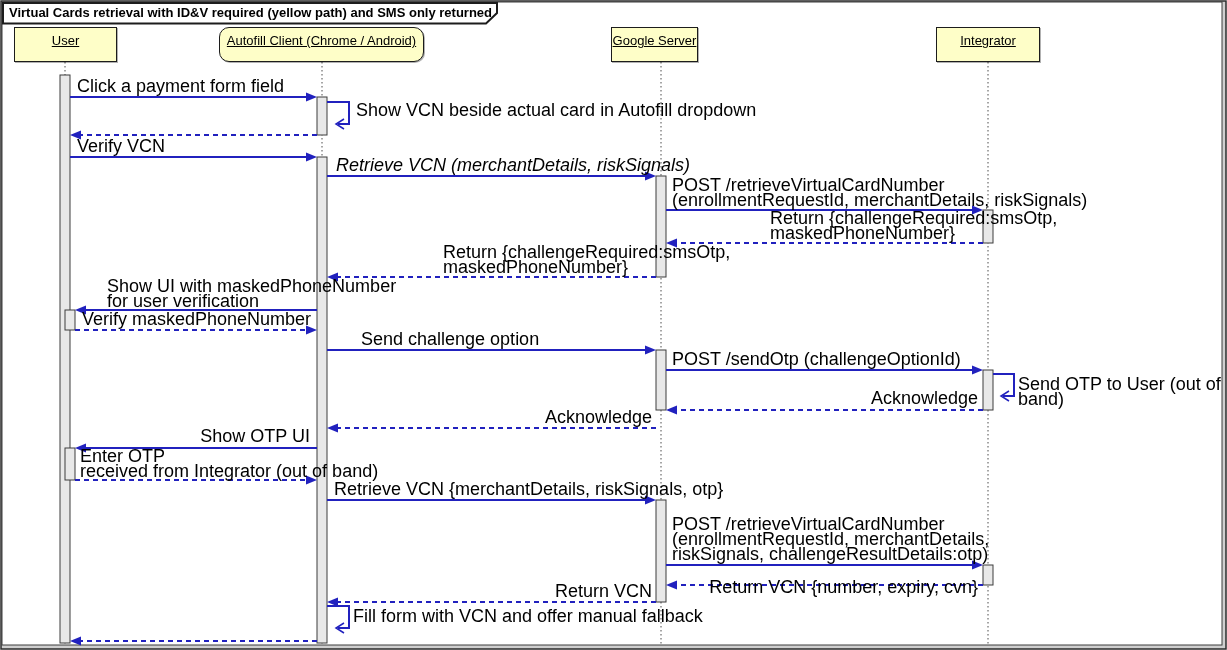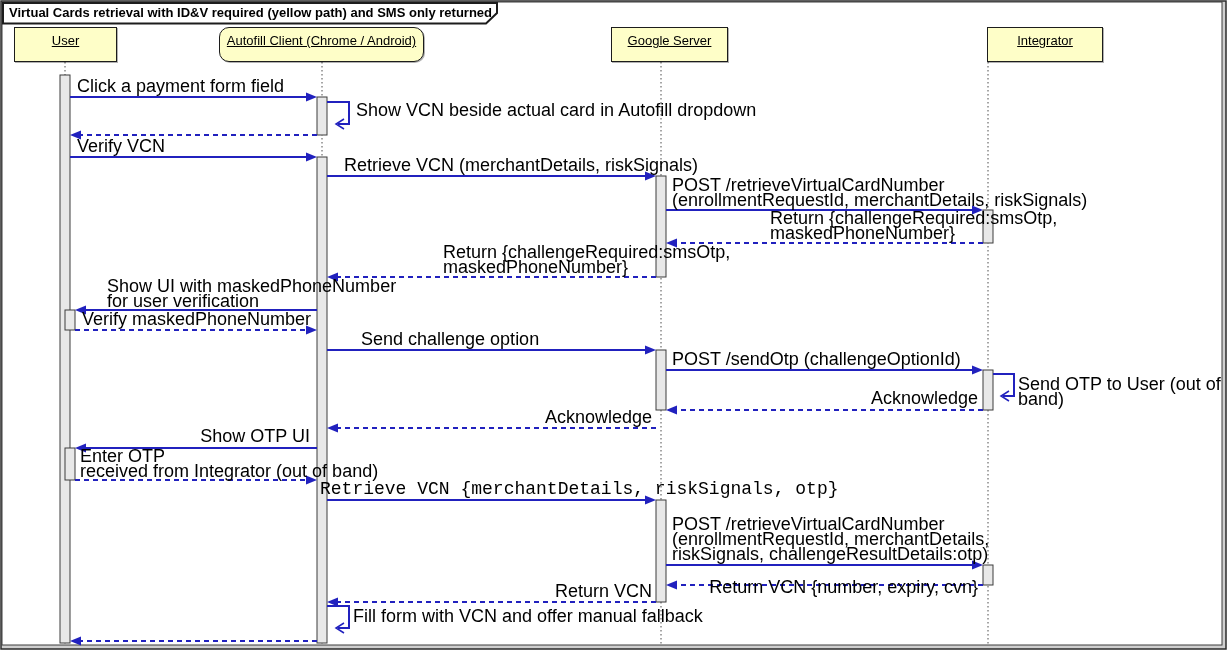--- a/index.html
+++ b/index.html
@@ -18,22 +18,22 @@
 
   .participant {
     position:absolute; height:35px; box-sizing:border-box;
     background:#fefec8; border:1.5px solid #1c1c1c;
     box-shadow:1px 1px 0 rgba(0,0,0,0.3);
     text-align:center; padding-top:5px;
     font-size:13px; text-decoration:underline;
   }
   .p-user       { left:14px;  top:27px; width:103px; }
   .p-autofill   { left:219px; top:27px; width:205px;border-radius:10px; }
-  .p-google     { left:611px; top:27px; width:117px; }
-  .p-integrator { left:987px; top:27px; width:116px; }
+  .p-google     { left:611px; top:27px; width:87px; }
+  .p-integrator { left:936px; top:27px; width:104px; }
 
   .title-label {
     position:absolute; left:9px; top:5px;
     font-size:13px; font-weight:bold; white-space:nowrap;
   }
 
   .msg {
     position:absolute; font-size:18px; line-height:15px;
     white-space:pre-line;
   }
@@ -170,38 +170,38 @@
   <div class="title-label">Virtual Cards retrieval with ID&amp;V required (yellow path) and SMS only returned</div>
 
   <div class="participant p-user">User</div>
   <div class="participant p-autofill">Autofill Client (Chrome / Android)</div>
   <div class="participant p-google">Google Server</div>
   <div class="participant p-integrator">Integrator</div>
 
   <div class="msg" style="left:77px;  top:79px;">Click a payment form field</div>
   <div class="msg" style="left:356px; top:103px;">Show VCN beside actual card in Autofill dropdown</div>
   <div class="msg" style="left:77px;  top:139px;">Verify VCN</div>
-  <div class="msg" style="left:344px; top:158px;">Retrieve VCN (merchantDetails, riskSignals)</div>
+  <div class="msg" style="left:336px; top:158px;font-style:italic;">Retrieve VCN (merchantDetails, riskSignals)</div>
   <div class="msg" style="left:672px; top:178px;">POST /retrieveVirtualCardNumber
 (enrollmentRequestId, merchantDetails, riskSignals)</div>
   <div class="msg" style="left:770px; top:211px;">Return {challengeRequired:smsOtp,
 maskedPhoneNumber}</div>
   <div class="msg" style="left:443px; top:245px;">Return {challengeRequired:smsOtp,
 maskedPhoneNumber}</div>
   <div class="msg" style="left:107px; top:279px;">Show UI with maskedPhoneNumber
 for user verification</div>
   <div class="msg" style="left:82px;  top:312px;">Verify maskedPhoneNumber</div>
   <div class="msg" style="left:334px; top:332px;margin-left:27px;">Send challenge option</div>
   <div class="msg" style="left:672px; top:352px;">POST /sendOtp (challengeOptionId)</div>
   <div class="msg" style="left:1018px;top:377px;">Send OTP to User (out of band)</div>
   <div class="msg right" style="right:249px; top:391px;">Acknowledge</div>
   <div class="msg right" style="right:575px; top:410px;">Acknowledge</div>
   <div class="msg right" style="right:917px; top:429px;">Show OTP UI</div>
   <div class="msg" style="left:80px;  top:449px;">Enter OTP
 received from Integrator (out of band)</div>
-  <div class="msg" style="left:320px; top:482px;font-family:Liberation Mono, monospace;">Retrieve VCN {merchantDetails, riskSignals, otp}</div>
+  <div class="msg" style="left:334px; top:482px;">Retrieve VCN {merchantDetails, riskSignals, otp}</div>
   <div class="msg" style="left:672px; top:517px;">POST /retrieveVirtualCardNumber
 (enrollmentRequestId, merchantDetails,
 riskSignals, challengeResultDetails:otp)</div>
   <div class="msg right" style="right:249px; top:580px;">Return VCN {number, expiry, cvn}</div>
   <div class="msg right" style="right:575px; top:584px;">Return VCN</div>
   <div class="msg" style="left:353px; top:609px;">Fill form with VCN and offer manual fallback</div>
 </div>
 
 </body></html>

